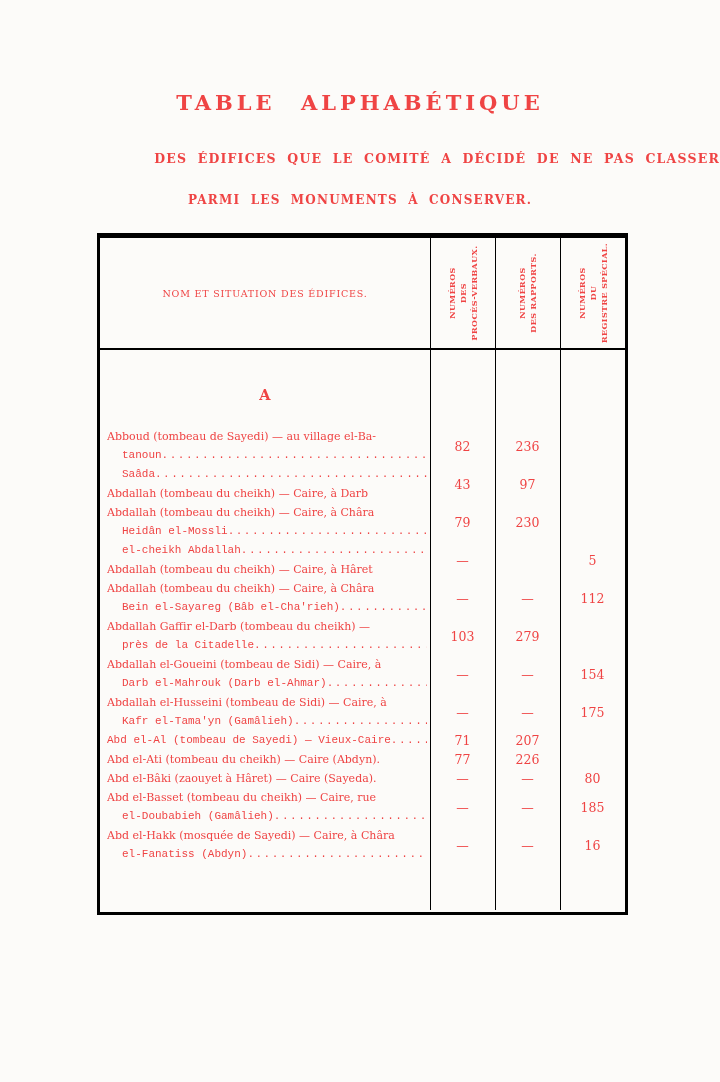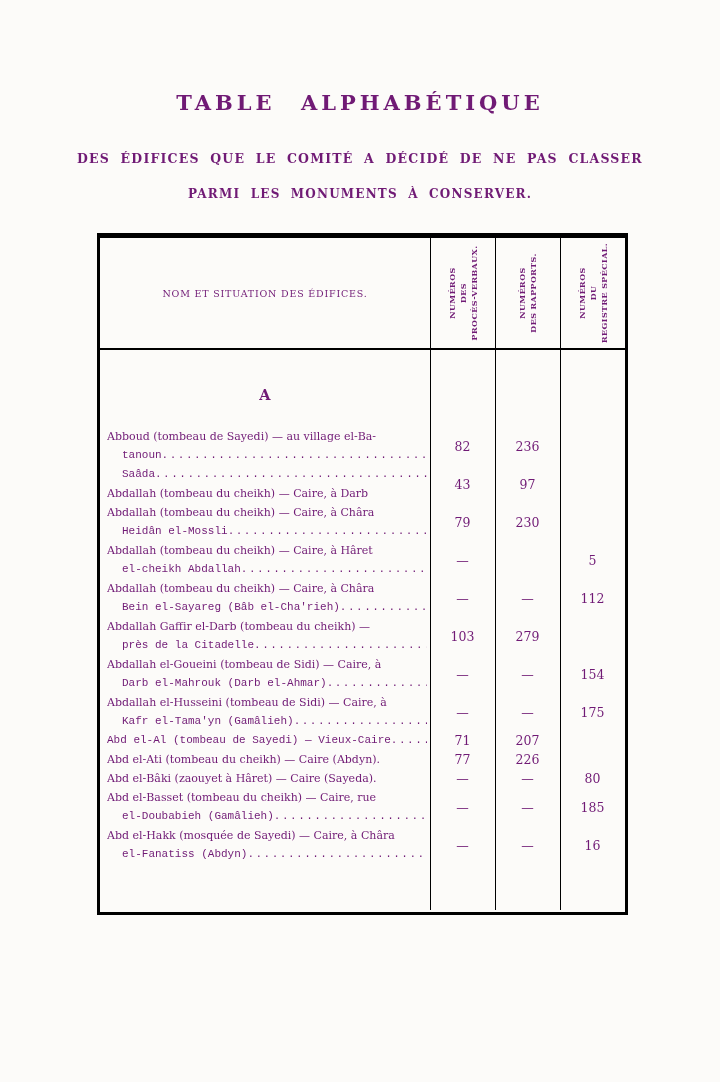--- a/index.html
+++ b/index.html
@@ -4,42 +4,42 @@
 <style>
   * { box-sizing: border-box; margin: 0; padding: 0; }
   html, body { background: #ffffff; }
   .page {
     position: relative;
     width: 720px;
     height: 1082px;
     margin: 0 auto;
     background: #fcfbf9;
     font-family: "DejaVu Serif", serif;
-    color: #701a75;
+    color: #ef4444;
     overflow: hidden;
   }
   .title {
     text-align: center;
     padding-top: 90px;
     font-size: 21px;
     font-weight: bold;
     letter-spacing: 4px;
     word-spacing: 14px;
   }
   .subtitle1 {
-    text-align: center;
+    text-align: right;
     margin-top: 36px;
     font-size: 12.5px;
     font-weight: bold;
     letter-spacing: 1.2px;
     word-spacing: 5px;
   }
   .subtitle2 {
     text-align: center;
-    margin-top: 21px;
+    margin-top: 27px;
     font-size: 12px;
     font-weight: bold;
     letter-spacing: 1.2px;
     word-spacing: 5px;
   }
   .table-wrap {
     position: absolute;
     left: 97px;
     top: 233px;
     width: 531px;
@@ -206,25 +206,25 @@
             <span class="dots"></span>
           </div>
         </div>
         <div class="num-cell">79</div>
         <div class="num-cell">230</div>
         <div class="num-cell"></div>
       </div>
 
       <div class="row">
         <div class="name-cell">
+          <div class="nline cont flexline">
+            <span class="ctext">el-cheikh Abdallah</span>
+            <span class="dots"></span>
+          </div>
           <div class="nline">Abdallah (tombeau du cheikh) — Caire, à Hâret</div>
-          <div class="nline cont flexline">
-            <span class="ctext">el-cheikh Abdallah</span>
-            <span class="dots"></span>
-          </div>
         </div>
         <div class="num-cell">—</div>
         <div class="num-cell"></div>
         <div class="num-cell">5</div>
       </div>
 
       <div class="row">
         <div class="name-cell">
           <div class="nline">Abdallah (tombeau du cheikh) — Caire, à Châra</div>
           <div class="nline cont flexline">

